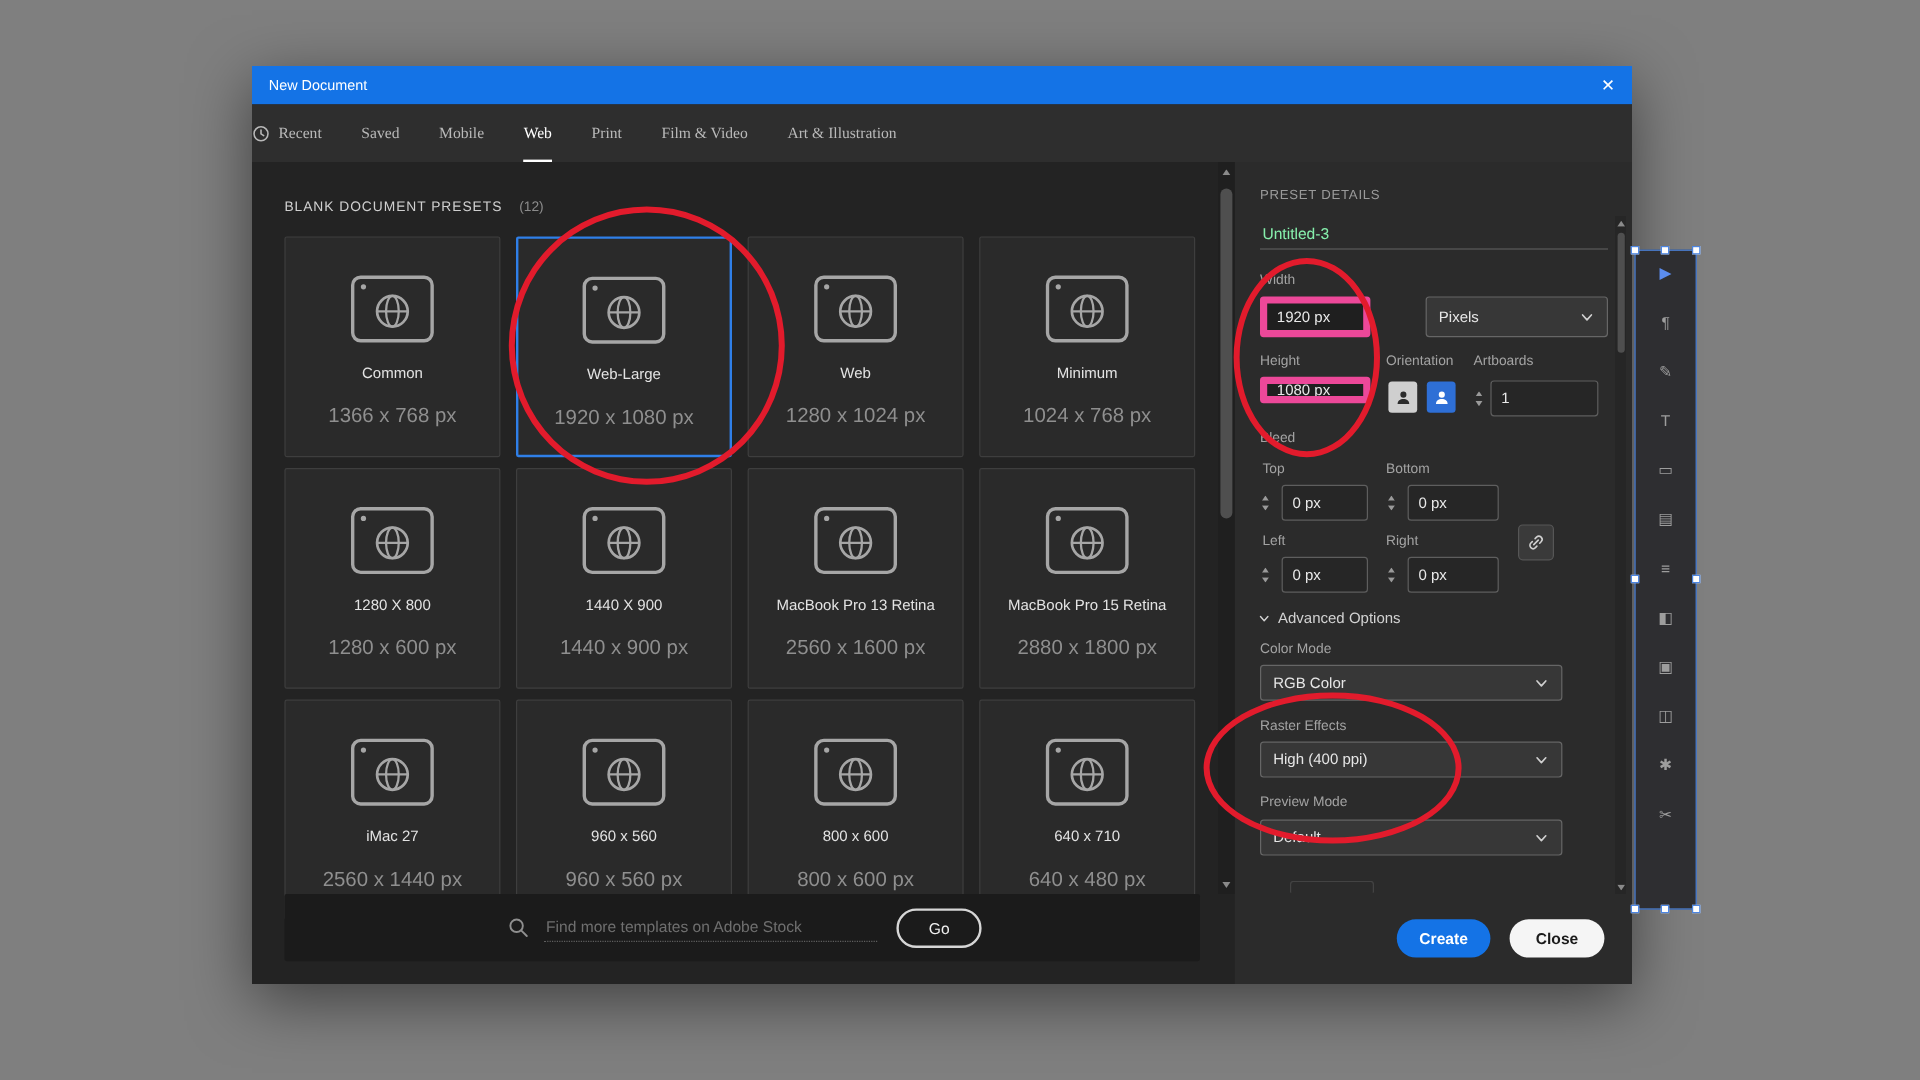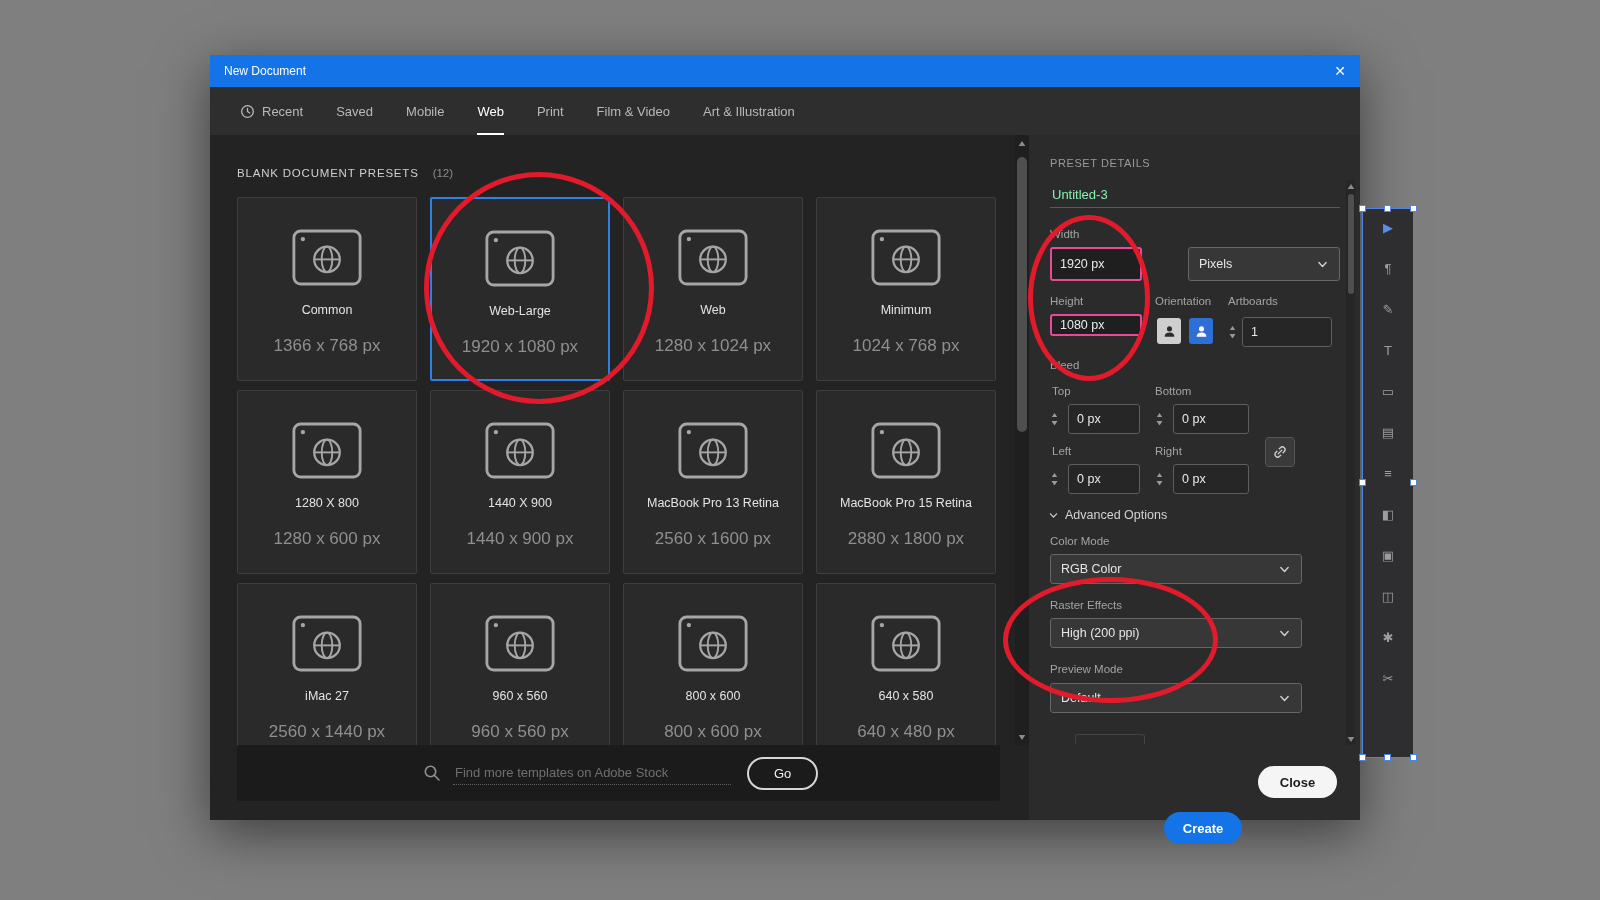--- a/index.html
+++ b/index.html
@@ -7,21 +7,21 @@
   .stage { position:relative; width:1600px; height:900px; overflow:hidden; background:#7f7f7f; }
 
   
   .dialog { position:absolute; left:210px; top:55px; width:1150px; height:765px;
             background:#232323; box-shadow:0 14px 50px rgba(0,0,0,.5); }
   .titlebar { position:absolute; left:0; top:0; right:0; height:32px; background:#1473e6;
               color:#fff; display:flex; align-items:center; padding:0 14px; font-size:12px; }
   .titlebar-close { margin-left:auto; font-size:14px; line-height:1; color:#fff; cursor:default; }
 
   .tabbar { position:absolute; left:0; top:32px; right:0; height:48px; background:#2e2e2e;
-            display:flex; align-items:stretch; padding-left:30px; gap:33px; }
+            display:flex; align-items:stretch; gap:33px;font-family:Liberation Serif, serif; }
   .tab { display:flex; align-items:center; gap:7px; color:#b9b9b9; font-size:13px; position:relative; cursor:default; }
   .tab.active { color:#ffffff; }
   .tab.active::after { content:""; position:absolute; left:0; right:0; bottom:0; height:2px; background:#fff; }
   .tab-icon { width:15px; height:15px; color:#b9b9b9; }
 
   .content-bg { position:absolute; left:0; top:80px; right:0; bottom:0; background:#232323; }
 
   
   .presets-header { position:absolute; left:27px; top:112px; font-size:11.5px; letter-spacing:.8px; color:#cfcfcf; }
   .presets-header .count { color:#8b8b8b; margin-left:14px; letter-spacing:0; }
@@ -53,21 +53,21 @@
   .scrollbar-panel .sb-arrow { width:9px; }
   .scrollbar-panel .sb-thumb { left:1.5px; width:6px; }
 
   
   .panel { position:absolute; left:819px; top:80px; width:331px; bottom:0; background:#2b2b2b; }
   .p-header { position:absolute; left:21px; top:22px; font-size:11px; letter-spacing:.6px; color:#9a9a9a; }
   .p-label { position:absolute; font-size:11.5px; color:#a3a3a3; }
   .name-input { position:absolute; left:21px; top:47px; width:290px; height:26px; background:transparent;
                 border:none; border-bottom:1px solid #5a5a5a; color:#86efac; font-size:13px; padding:0 2px;
                 outline:none; font-family:inherit; }
-  .txt-input { position:absolute; background:#1f1f1f; border:2px solid #ec4899; border-radius:3px;
+  .txt-input { position:absolute; background:#1f1f1f; border:6px solid #ec4899; border-radius:3px;
                color:#eaeaea; font-size:12.5px; padding:0 8px; outline:none; font-family:inherit; }
   .small-input { border:1px solid #5e5e5e; background:#262626; }
   .dropdown { position:absolute; background:#373737; border:1px solid #666; border-radius:3px; color:#e6e6e6;
               font-size:12.5px; display:flex; align-items:center; padding:0 10px; cursor:default; }
   .dropdown .chev { margin-left:auto; width:13px; height:13px; color:#d0d0d0; flex:none; }
 
   .spinner { position:absolute; width:12px; display:flex; flex-direction:column; align-items:center;
              justify-content:center; gap:4px; color:#9a9a9a; }
   .spinner svg { width:7px; height:4.5px; }
 
@@ -81,21 +81,21 @@
               border-radius:4px; display:flex; align-items:center; justify-content:center; color:#cfcfcf; cursor:default; }
   .link-btn svg { width:18px; height:18px; }
 
   .adv { position:absolute; display:flex; align-items:center; gap:6px; color:#d2d2d2; font-size:12.5px; cursor:default; }
   .adv svg { width:11px; height:11px; color:#d2d2d2; }
 
   .partial-control { position:absolute; left:46px; top:599px; width:70px; height:10px;
                      border:1px solid #4e4e4e; border-bottom:none; border-radius:3px 3px 0 0; opacity:.7; }
 
   .btn-create { position:absolute; left:135px; top:631px; width:78px; height:32px; background:#1473e6;
-                color:#fff; border:none; border-radius:16px; font-weight:700; font-size:13px; font-family:inherit; cursor:default;margin-top:46px; }
+                color:#fff; border:none; border-radius:16px; font-weight:700; font-size:13px; font-family:inherit; cursor:default; }
   .btn-close  { position:absolute; left:229px; top:631px; width:79px; height:32px; background:#f5f5f5;
                 color:#1b1b1b; border:none; border-radius:16px; font-weight:700; font-size:13px; font-family:inherit; cursor:default; }
 
   
   .annotation { position:absolute; border:5px solid #e21b2c; border-radius:50%; pointer-events:none; z-index:60; }
 
   
   .bg-sliver { position:absolute; left:1362px; top:208px; width:52px; height:550px; background:#2e2e31;
                border:1px solid #4d85e0; display:flex; flex-direction:column; align-items:center;
                padding-top:12px; gap:28px; }
@@ -262,21 +262,21 @@
       <svg class="card-icon">
           <use href="#sym-browser"></use>
         </svg>
       <div class="card-name">800 x 600</div>
       <div class="card-dims">800 x 600 px</div>
     </div>
     <div class="card" style="left:606px; top:528px;">
       <svg class="card-icon">
           <use href="#sym-browser"></use>
         </svg>
-      <div class="card-name">640 x 580</div>
+      <div class="card-name">640 x 710</div>
       <div class="card-dims">640 x 480 px</div>
     </div>
 
     <div class="searchbar">
       <svg class="search-icon">
           <use href="#sym-magnifier"></use>
         </svg>
       <input class="search-input" type="text" placeholder="Find more templates on Adobe Stock" style="">
       <button class="go-btn">Go</button>
     </div>
@@ -398,21 +398,21 @@
       <div class="p-label" style="left:21px; top:400px;">Color Mode</div>
       <div class="dropdown" style="left:21px; top:419px; width:252px; height:30px;">
         <span>RGB Color</span>
         <svg class="chev">
             <use href="#sym-chev-down"></use>
           </svg>
       </div>
 
       <div class="p-label" style="left:21px; top:464px;">Raster Effects</div>
       <div class="dropdown" style="left:21px; top:483px; width:252px; height:30px;">
-        <span>High (200 ppi)</span>
+        <span>High (400 ppi)</span>
         <svg class="chev">
             <use href="#sym-chev-down"></use>
           </svg>
       </div>
 
       <div class="p-label" style="left:21px; top:528px;">Preview Mode</div>
       <div class="dropdown" style="left:21px; top:548px; width:252px; height:30px;">
         <span>Default</span>
         <svg class="chev">
             <use href="#sym-chev-down"></use>

